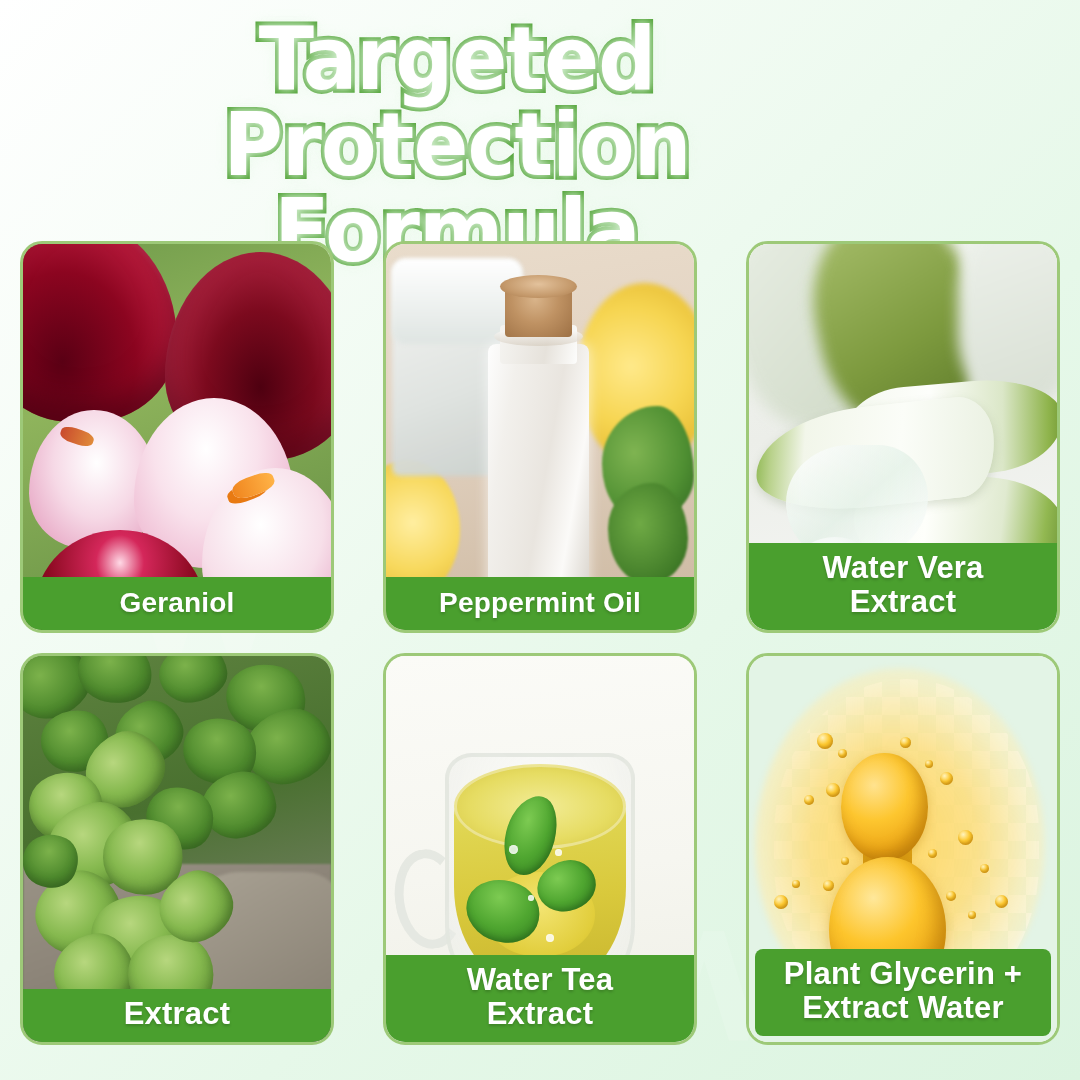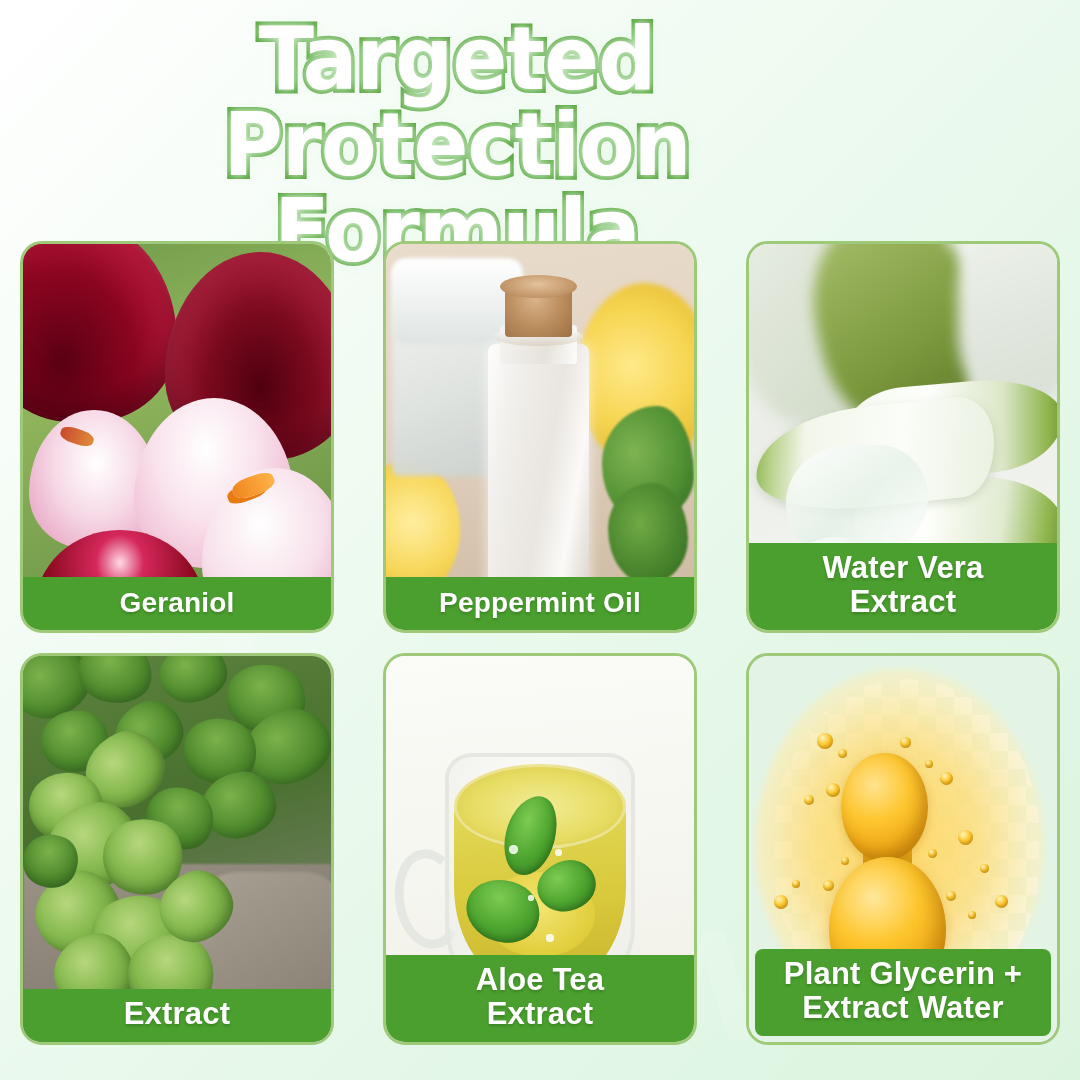--- a/index.html
+++ b/index.html
@@ -372,21 +372,21 @@
         <div class="t-slice"></div>
         <div class="t-mint" style="left:39%;top:36%;width:16%;height:21%;transform:rotate(14deg)"></div>
         <div class="t-mint" style="left:49%;top:53%;width:19%;height:13%;transform:rotate(-12deg)"></div>
         <div class="t-mint" style="left:26%;top:58%;width:24%;height:16%;transform:rotate(24deg)"></div>
         <div class="t-bubble" style="left:40%;top:49%;width:9px;height:9px;"></div>
         <div class="t-bubble" style="left:55%;top:50%;width:7px;height:7px;"></div>
         <div class="t-bubble" style="left:46%;top:62%;width:6px;height:6px;"></div>
         <div class="t-bubble" style="left:52%;top:72%;width:8px;height:8px;"></div>
       </div>
       <div class="card-label two-line">
-        <div>Aloe Tea</div>
+        <div>Water Tea</div>
         <div>Extract</div>
       </div>
     </div>
 
     <div class="card inset-label">
       <div class="card-photo art-glycerin">
         <div class="gl-checks"></div>
         <div class="gl-glow"></div>
         <div class="gl-neck"></div>
         <div class="gl-drop-top"></div>

